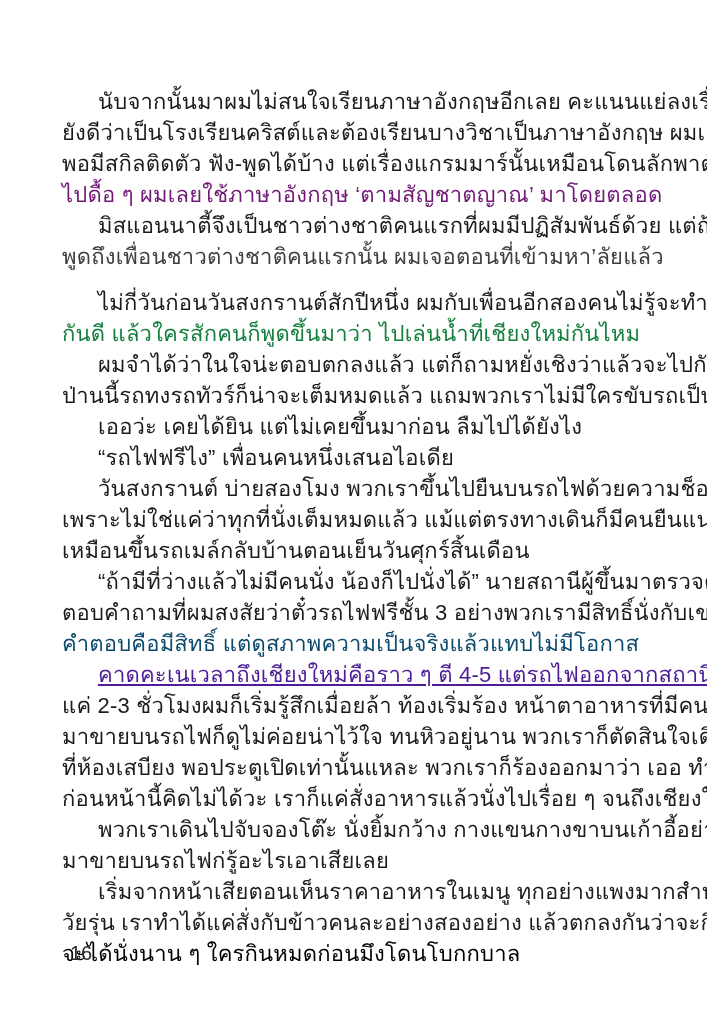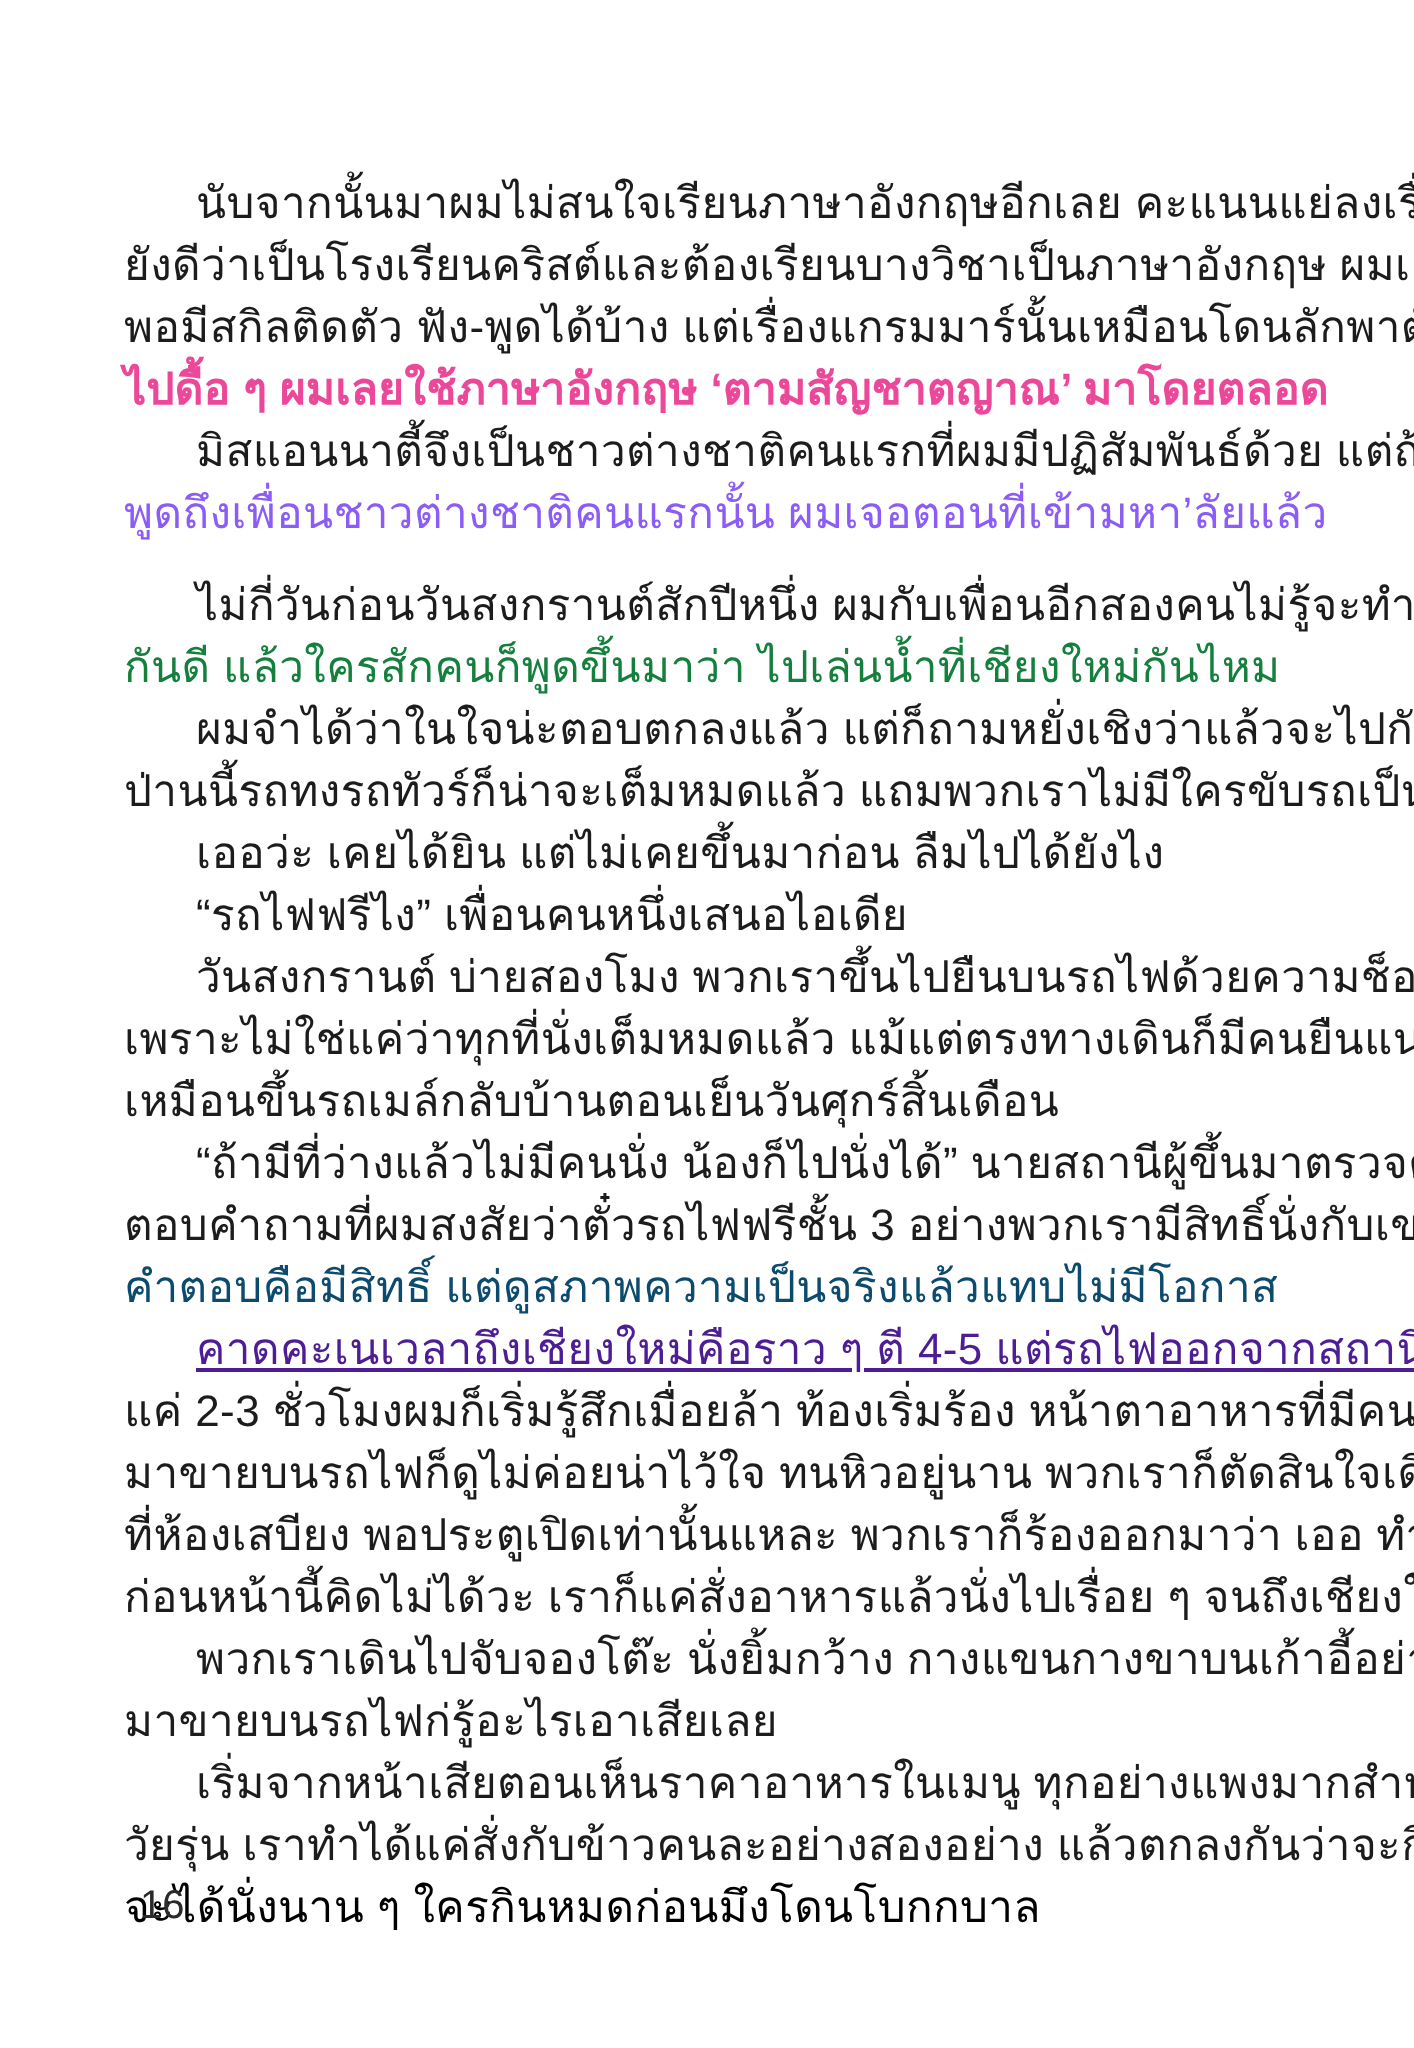--- a/index.html
+++ b/index.html
@@ -49,23 +49,23 @@
   }
 </style>
 </head>
 <body>
 
 <div class="page" style="background: rgb(255, 255, 255);">
   <div class="text-block">
       <div class="line indent" style="color: rgb(28, 28, 28);">นับจากนั้นมาผมไม่สนใจเรียนภาษาอังกฤษอีกเลย คะแนนแย่ลงเรื่อย ๆ</div>
       <div class="line" style="color: rgb(28, 28, 28);">ยังดีว่าเป็นโรงเรียนคริสต์และต้องเรียนบางวิชาเป็นภาษาอังกฤษ ผมเลย</div>
       <div class="line" style="color: rgb(28, 28, 28);">พอมีสกิลติดตัว ฟัง-พูดได้บ้าง แต่เรื่องแกรมมาร์นั้นเหมือนโดนลักพาตัว</div>
-      <div class="line" style="color: #ec4899; font-weight: bold;">ไปดื้อ ๆ ผมเลยใช้ภาษาอังกฤษ ‘ตามสัญชาตญาณ’ มาโดยตลอด</div>
+      <div class="line" style="color: #701a75;">ไปดื้อ ๆ ผมเลยใช้ภาษาอังกฤษ ‘ตามสัญชาตญาณ’ มาโดยตลอด</div>
       <div class="line indent" style="color: rgb(28, 28, 28);">มิสแอนนาตี้จึงเป็นชาวต่างชาติคนแรกที่ผมมีปฏิสัมพันธ์ด้วย แต่ถ้า</div>
-      <div class="line" style="color: #8b5cf6;">พูดถึงเพื่อนชาวต่างชาติคนแรกนั้น ผมเจอตอนที่เข้ามหา’ลัยแล้ว</div>
+      <div class="line" style="color: #404040;">พูดถึงเพื่อนชาวต่างชาติคนแรกนั้น ผมเจอตอนที่เข้ามหา’ลัยแล้ว</div>
       <div class="line indent section-break" style="color: rgb(28, 28, 28);">ไม่กี่วันก่อนวันสงกรานต์สักปีหนึ่ง ผมกับเพื่อนอีกสองคนไม่รู้จะทำอะไร</div>
       <div class="line" style="color: #15803d;">กันดี แล้วใครสักคนก็พูดขึ้นมาว่า ไปเล่นน้ำที่เชียงใหม่กันไหม</div>
       <div class="line indent" style="color: rgb(28, 28, 28);">ผมจำได้ว่าในใจน่ะตอบตกลงแล้ว แต่ก็ถามหยั่งเชิงว่าแล้วจะไปกันยังไง</div>
       <div class="line" style="color: rgb(28, 28, 28);">ป่านนี้รถทงรถทัวร์ก็น่าจะเต็มหมดแล้ว แถมพวกเราไม่มีใครขับรถเป็นสักคน</div>
       <div class="line indent" style="color: rgb(28, 28, 28);">เออว่ะ เคยได้ยิน แต่ไม่เคยขึ้นมาก่อน ลืมไปได้ยังไง</div>
       <div class="line indent" style="color: rgb(28, 28, 28);">“รถไฟฟรีไง” เพื่อนคนหนึ่งเสนอไอเดีย</div>
       <div class="line indent" style="color: rgb(28, 28, 28);">วันสงกรานต์ บ่ายสองโมง พวกเราขึ้นไปยืนบนรถไฟด้วยความช็อก</div>
       <div class="line" style="color: rgb(28, 28, 28);">เพราะไม่ใช่แค่ว่าทุกที่นั่งเต็มหมดแล้ว แม้แต่ตรงทางเดินก็มีคนยืนแน่น</div>
       <div class="line" style="color: rgb(28, 28, 28);">เหมือนขึ้นรถเมล์กลับบ้านตอนเย็นวันศุกร์สิ้นเดือน</div>
       <div class="line indent" style="color: rgb(28, 28, 28);">“ถ้ามีที่ว่างแล้วไม่มีคนนั่ง น้องก็ไปนั่งได้” นายสถานีผู้ขึ้นมาตรวจตั๋ว</div>

